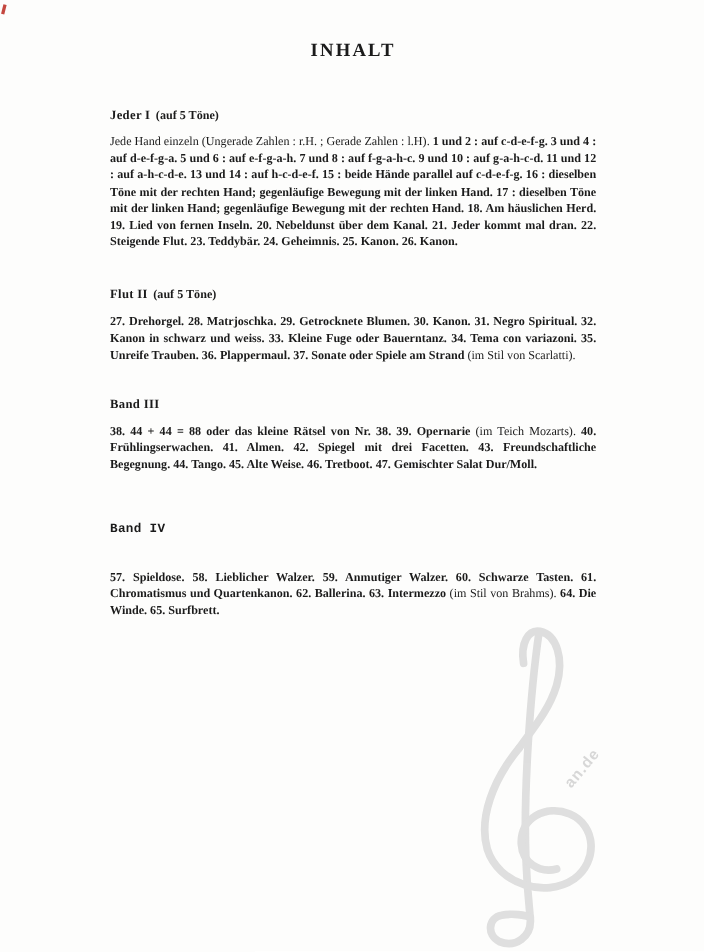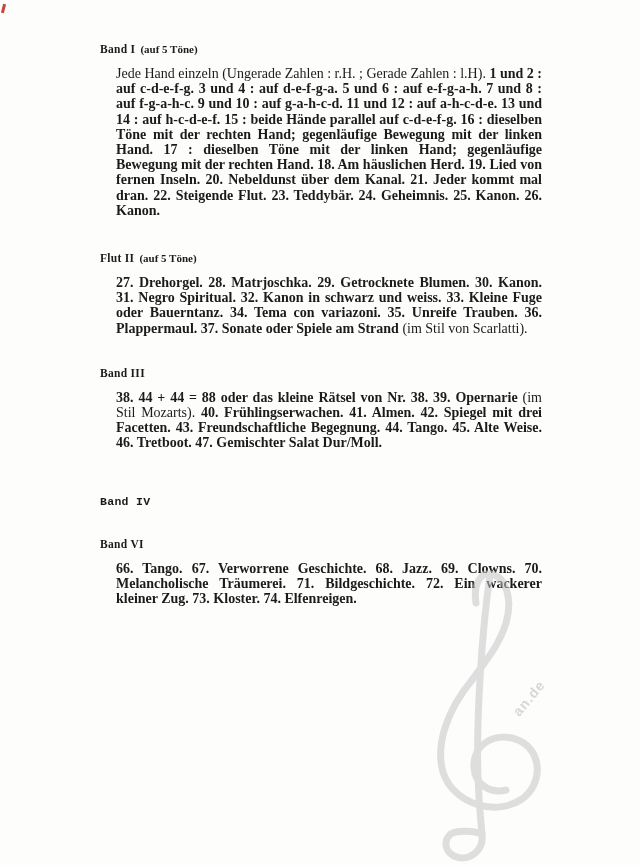--- a/index.html
+++ b/index.html
@@ -37,22 +37,22 @@
     font-weight: bold;
     letter-spacing: 0.3px;
   }
   .band-suffix {
     font-weight: bold;
     font-size: 11px;
     margin-left: 5px;
     letter-spacing: 0;
   }
   .band-body {
-    margin: 11px 0 0 16px;
-    font-size: 14px;
+    margin: 11px 0 0 0;
+    font-size: 11px;
     line-height: 15.2px;
     text-align: justify;
     font-weight: normal;
   }
   .band-body b { font-weight: bold; }
   .s1 { margin-top: 43px; }
   .s2 { margin-top: 34px; }
   .s3 { margin-top: 31px; }
   .s4 { margin-top: 44px; font-family: Liberation Mono, monospace; }
   .s5 { margin-top: 30px; }
@@ -94,47 +94,45 @@
 </style>
 </head>
 <body>
 
 <div class="page">
 
   <div class="artifact"></div>
 
   <div class="content">
 
+    <h1 class="title">INHALT</h1>
 
     <section class="band s1">
-      <h2 class="band-heading"><span class="band-label">Band I</span><span class="band-suffix">(auf 5 Töne)</span></h2>
+      <h2 class="band-heading"><span class="band-label">Jeder I</span><span class="band-suffix">(auf 5 Töne)</span></h2>
       <p class="band-body"><span>Jede Hand einzeln (Ungerade Zahlen : r.H. ; Gerade Zahlen : l.H). </span><b>1 und 2 : auf c-d-e-f-g. 3 und 4 : auf d-e-f-g-a. 5 und 6 : auf e-f-g-a-h. 7 und 8 : auf f-g-a-h-c. 9 und 10 : auf g-a-h-c-d. 11 und 12 : auf a-h-c-d-e. 13 und 14 : auf h-c-d-e-f. 15 : beide Hände parallel auf c-d-e-f-g. 16 : dieselben Töne mit der rechten Hand; gegenläufige Bewegung mit der linken Hand. 17 : dieselben Töne mit der linken Hand; gegenläufige Bewegung mit der rechten Hand. 18. Am häuslichen Herd. 19. Lied von fernen Inseln. 20. Nebeldunst über dem Kanal. 21. Jeder kommt mal dran. 22. Steigende Flut. 23. Teddybär. 24. Geheimnis. 25. Kanon. 26. Kanon.</b></p>
     </section>
 
     <section class="band s2">
       <h2 class="band-heading"><span class="band-label">Flut II</span><span class="band-suffix">(auf 5 Töne)</span></h2>
       <p class="band-body"><b>27. Drehorgel. 28. Matrjoschka. 29. Getrocknete Blumen. 30. Kanon. 31. Negro Spiritual. 32. Kanon in schwarz und weiss. 33. Kleine Fuge oder Bauerntanz. 34. Tema con variazoni. 35. Unreife Trauben. 36. Plappermaul. 37. Sonate oder Spiele am Strand </b><span>(im Stil von Scarlatti).</span></p>
     </section>
 
     <section class="band s3">
       <h2 class="band-heading"><span class="band-label">Band III</span><span class="band-suffix"></span></h2>
-      <p class="band-body"><b>38. 44 + 44 = 88 oder das kleine Rätsel von Nr. 38. 39. Opernarie </b><span>(im Stil Mozarts).</span><b> 40. Frühlingserwachen. 41. Almen. 42. Spiegel mit drei Facetten. 43. Freundschaftliche Begegnung. 44. Tango. 45. Alte Weise. 46. Tretboot. 47. Gemischter Salat Dur/Moll.</b></p>
+      <p class="band-body"><b>38. 44 + 44 = 88 oder das kleine Rätsel von Nr. 38. 39. Opernarie </b><span>(im Teich Mozarts).</span><b> 40. Frühlingserwachen. 41. Almen. 42. Spiegel mit drei Facetten. 43. Freundschaftliche Begegnung. 44. Tango. 45. Alte Weise. 46. Tretboot. 47. Gemischter Salat Dur/Moll.</b></p>
     </section>
 
     <section class="band s4">
       <h2 class="band-heading"><span class="band-label">Band IV</span><span class="band-suffix"></span></h2>
     </section>
 
     <section class="band s5">
+      <p class="band-body"><b>57. Spieldose. 58. Lieblicher Walzer. 59. Anmutiger Walzer. 60. Schwarze Tasten. 61. Chromatismus und Quartenkanon. 62. Ballerina. 63. Intermezzo </b><span>(im Stil von Brahms).</span><b> 64. Die Winde. 65. Surfbrett.</b></p>
     </section>
 
-    <section class="band s6">
-      <h2 class="band-heading"><span class="band-label">Band VI</span><span class="band-suffix"></span></h2>
-      <p class="band-body"><b>66. Tango. 67. Verworrene Geschichte. 68. Jazz. 69. Clowns. 70. Melancholische Träumerei. 71. Bildgeschichte. 72. Ein wackerer kleiner Zug. 73. Kloster. 74. Elfenreigen.</b></p>
-    </section>
 
   </div>
 
   <div class="watermark">
     <svg viewBox="0 0 196 297">
       <g fill="none" stroke-width="7" stroke-linecap="round">
         <path d="M 100 112 C 112 95 127 78 134 55 C 141 31 134 9 119 6 C 108 4 101 17 104 35" stroke="#c6c6c6"></path>
         <path d="M 118 7 C 110 62 104 150 106 210 C 107 238 109 256 110 266" stroke="#c6c6c6"></path>
         <path d="M 110 266 C 112 284 96 294 82 288 C 70 282 72 266 84 264 C 94 262 106 264 110 266" stroke="#c6c6c6"></path>
         <path d="M 100 112 C 76 141 63 176 71 204 C 81 236 124 249 150 231 C 172 215 170 182 146 172 C 124 163 100 176 102 200 C 103 216 118 226 134 222" stroke="#c6c6c6"></path>

